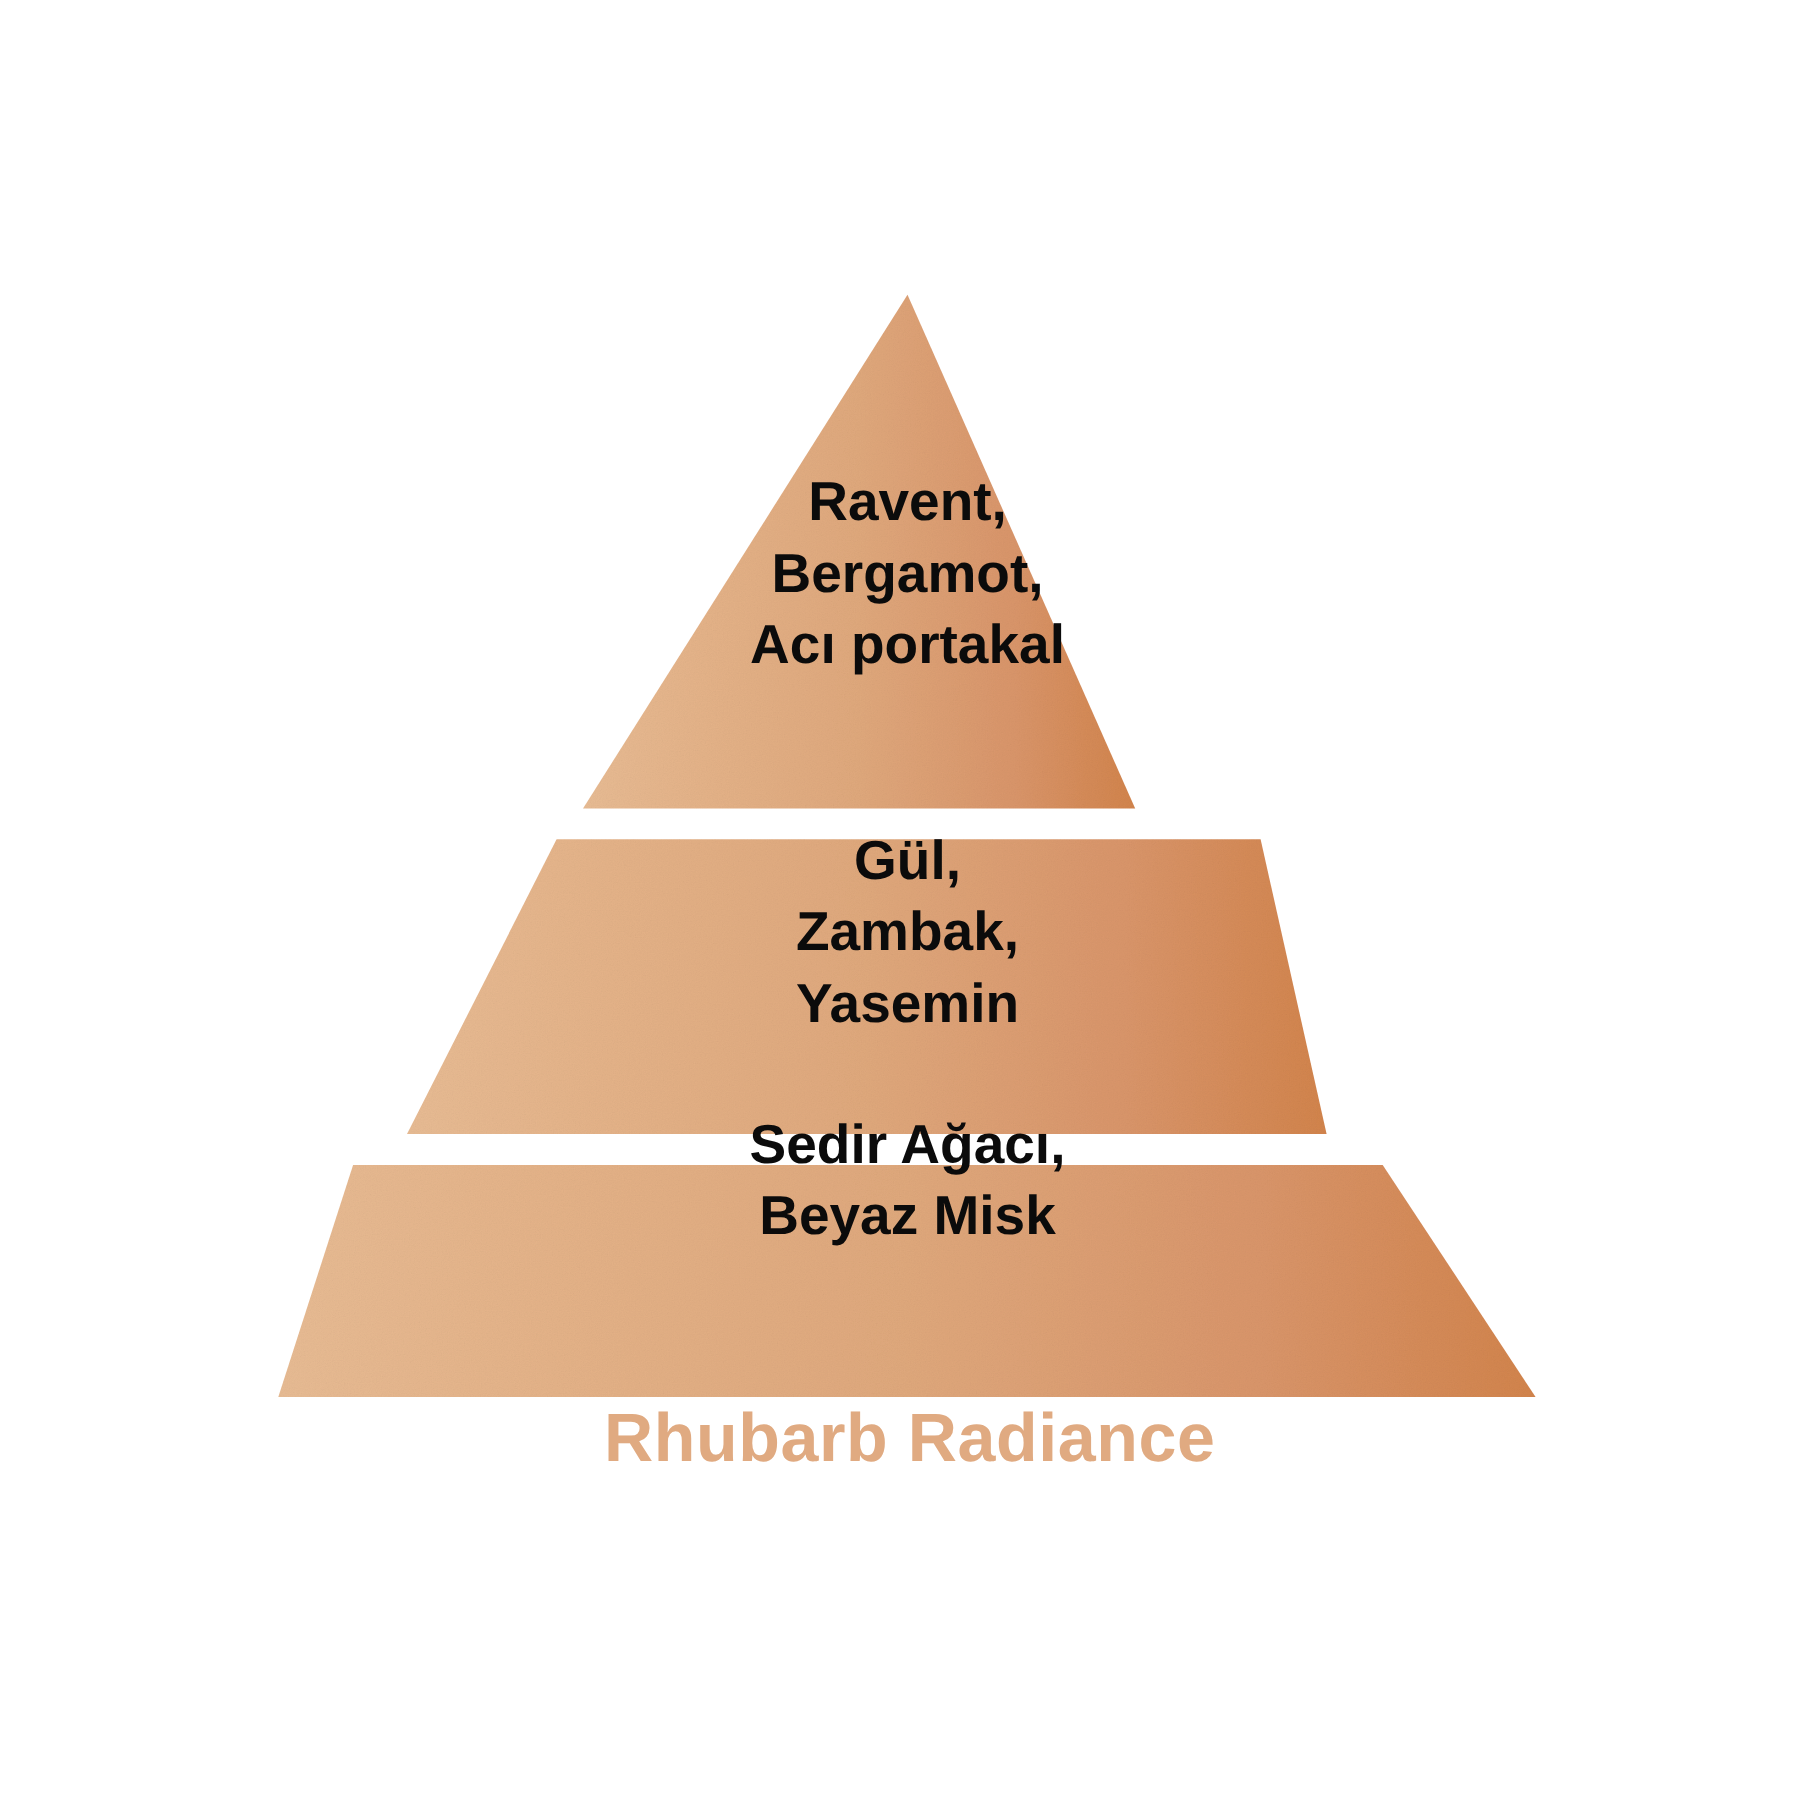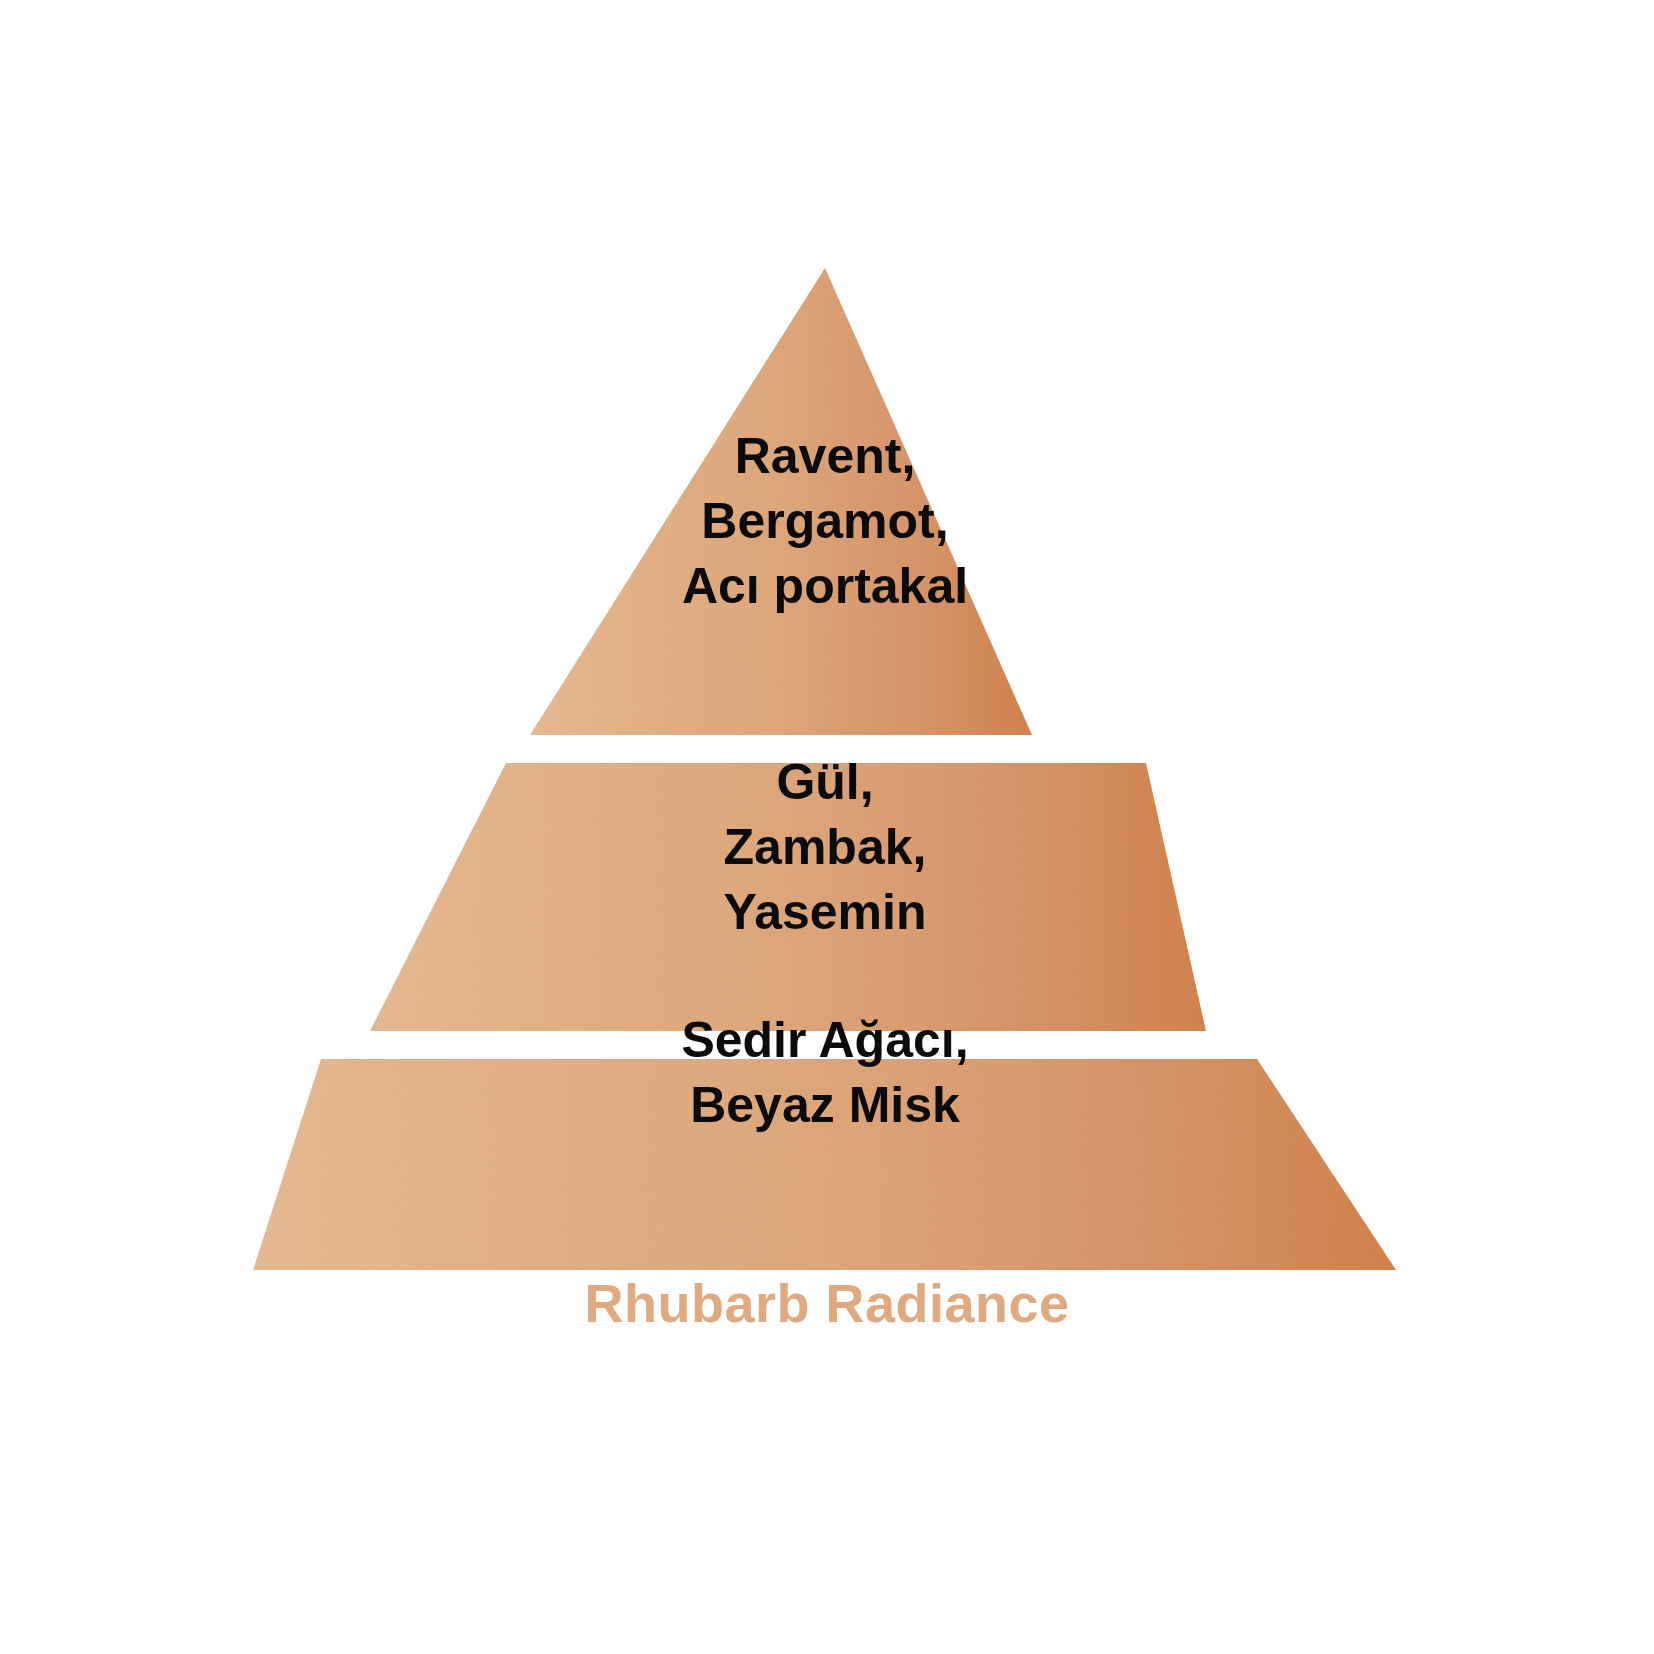--- a/index.html
+++ b/index.html
@@ -68,21 +68,21 @@
 
   
   #fragrance-title {
     position: absolute;
     left: 0;
     top: 1272px;
     width: 1654px;
     text-align: center;
     font-family: "Liberation Sans", sans-serif;
     font-weight: bold;
-    font-size: 54px;
+    font-size: 62px;
     letter-spacing: 0.5px;
     color: #e0aa81;
     line-height: 1.15;
   }
 </style>
 </head>
 <body>
 
 <div id="scene">
 

